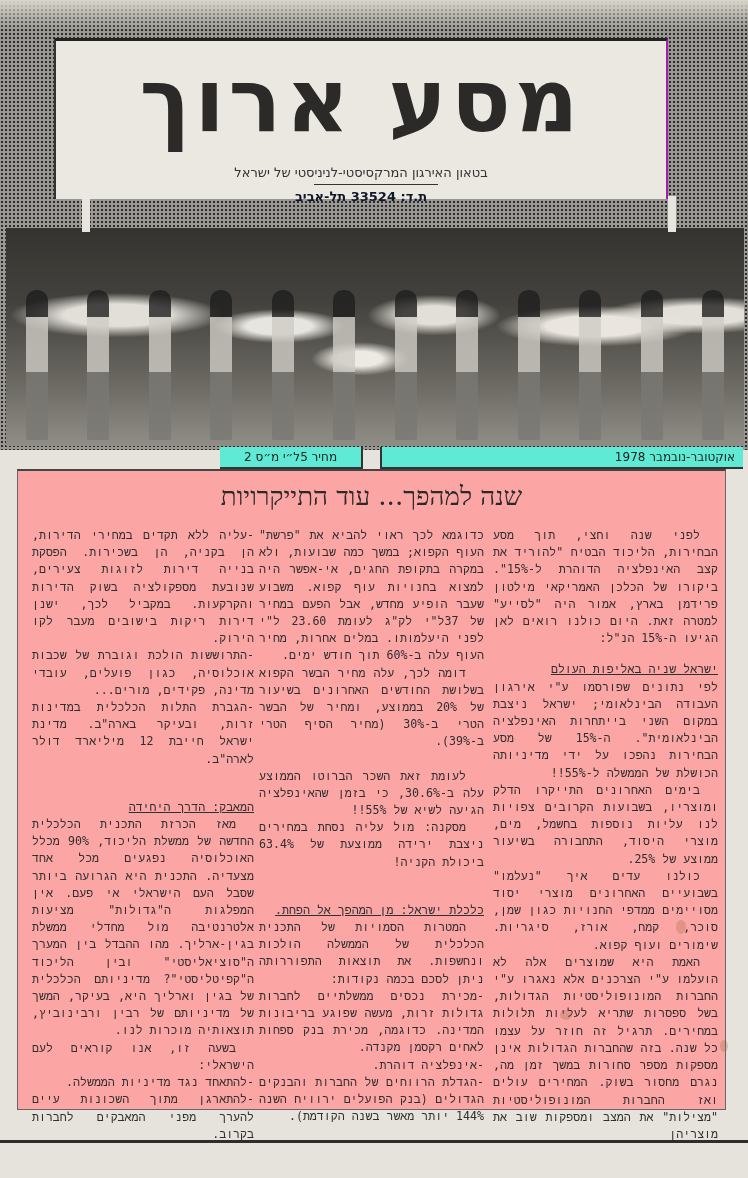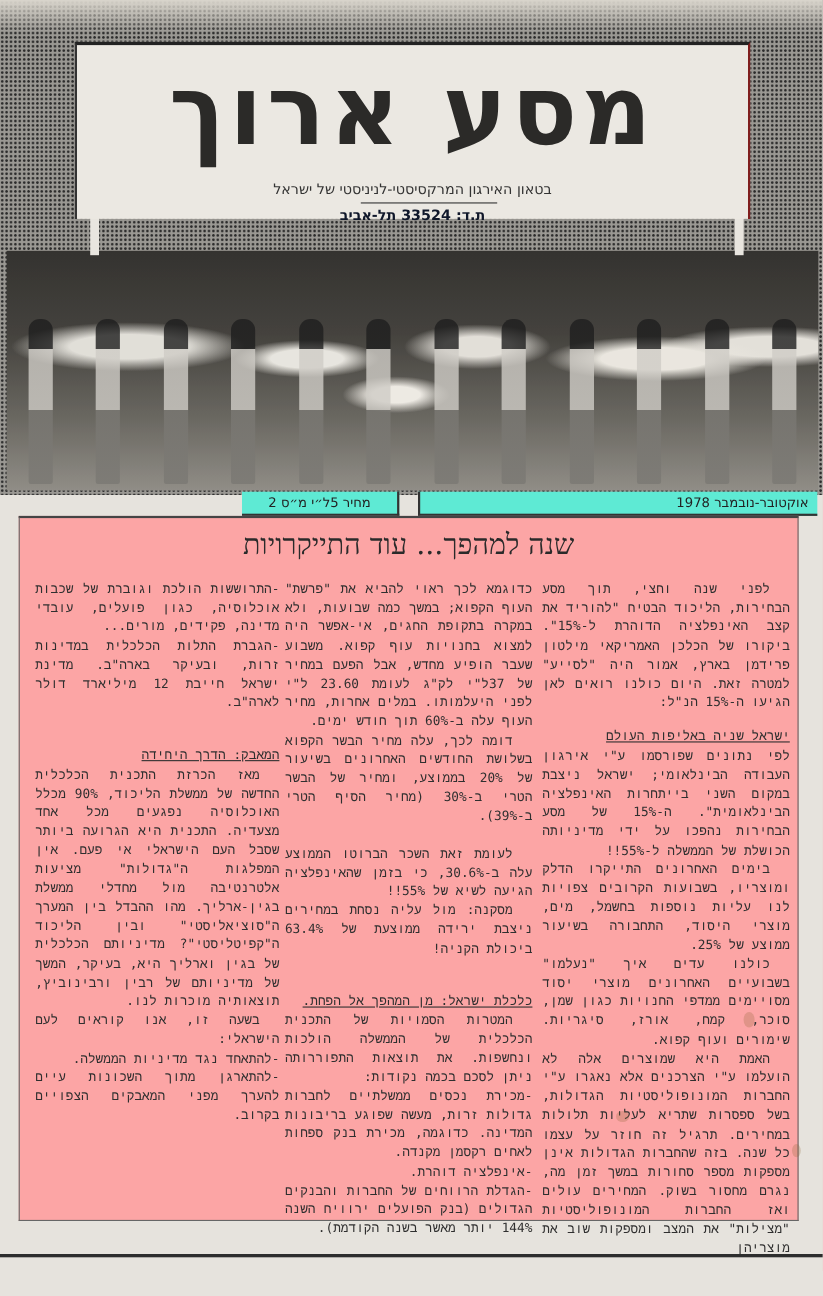--- a/index.html
+++ b/index.html
@@ -20,25 +20,25 @@
       radial-gradient(circle, #2b2b2b 38%, transparent 42%);
     background-size: 4px 4px;
   }
   .halftone-fade {
     position: absolute; left: 0; top: 0; width: 748px; height: 30px;
     background: linear-gradient(#d9d5cc, rgba(217,213,204,0));
   }
 
   
   .banner {
-    position: absolute; left: 68px; top: 38px; width: 610px; height: 158px;
+    position: absolute; left: 54px; top: 38px; width: 610px; height: 158px;
     background: #ebe8e2;
     border-top: 3px solid #222;
     border-left: 2px solid #333;
-    border-right: 2px solid #7f1d1d;
+    border-right: 2px solid #a21caf;
   }
   .title {
     position: absolute; left: 0; right: 0; top: 16px;
     text-align: center; direction: rtl;
     font-family: "DejaVu Sans", sans-serif;
     font-weight: bold; font-size: 88px; letter-spacing: 4px;
     color: #2b2a28; line-height: 1;
   }
   .subtitle {
     position: absolute; left: 0; right: 0; top: 124px;
@@ -172,28 +172,29 @@
       <p class="indent">מסקנה: מול עליה נסחת במחירים ניצבת ירידה ממוצעת של 63.4% ביכולת הקניה!</p>
       <div class="gap"></div>
       <p class="sect">כלכלת ישראל: מן המהפך אל הפחת.</p>
       <p class="indent">המטרות הסמויות של התכנית הכלכלית של הממשלה הולכות ונחשפות. את תוצאות התפוררותה ניתן לסכם בכמה נקודות:</p>
       <p>-מכירת נכסים ממשלתיים לחברות גדולות זרות, מעשה שפוגע בריבונות המדינה. כדוגמה, מכירת בנק ספחות לאחים רקסמן מקנדה.</p>
       <p>-אינפלציה דוהרת.</p>
       <p>-הגדלת הרווחים של החברות והבנקים הגדולים (בנק הפועלים ירוויח השנה 144% יותר מאשר בשנה הקודמת).</p>
     </div>
 
     <div class="col left">
+      <p>-עליה ללא תקדים במחירי הדירות, הן בקניה, הן בשכירות. הפסקת בנייה דירות לזוגות צעירים, שנובעת מספקולציה בשוק הדירות והקרקעות. במקביל לכך, ישנן דירות ריקות בישובים מעבר לקו הירוק.</p>
       <p>-התרוששות הולכת וגוברת של שכבות אוכלוסיה, כגון פועלים, עובדי מדינה, פקידים, מורים...</p>
       <p>-הגברת התלות הכלכלית במדינות זרות, ובעיקר בארה"ב. מדינת ישראל חייבת 12 מיליארד דולר לארה"ב.</p>
       <div class="gap"></div>
       <p class="sect">המאבק: הדרך היחידה</p>
       <p class="indent">מאז הכרזת התכנית הכלכלית החדשה של ממשלת הליכוד, 90% מכלל האוכלוסיה נפגעים מכל אחד מצעדיה. התכנית היא הגרועה ביותר שסבל העם הישראלי אי פעם. אין המפלגות ה"גדולות" מציעות אלטרנטיבה מול מחדלי ממשלת בגין-ארליך. מהו ההבדל בין המערך ה"סוציאליסטי" ובין הליכוד ה"קפיטליסטי"? מדיניותם הכלכלית של בגין וארליך היא, בעיקר, המשך של מדיניותם של רבין ורבינוביץ, תוצאותיה מוכרות לנו.</p>
       <p class="indent">בשעה זו, אנו קוראים לעם הישראלי:</p>
       <p>-להתאחד נגד מדיניות הממשלה.</p>
-      <p>-להתארגן מתוך השכונות עיים להערך מפני המאבקים הצפויים בקרוב.</p>
+      <p>-להתארגן מתוך השכונות עיים להערך מפני המאבקים לחברות בקרוב.</p>
     </div>
   </div>
 
   <div class="bottom-rule"></div>
 
   <div class="stain" style="left:676px;top:920px;width:10px;height:14px"></div>
   <div class="stain" style="left:560px;top:1010px;width:12px;height:10px"></div>
   <div class="stain" style="left:720px;top:1040px;width:8px;height:12px"></div>
 </div>
 

